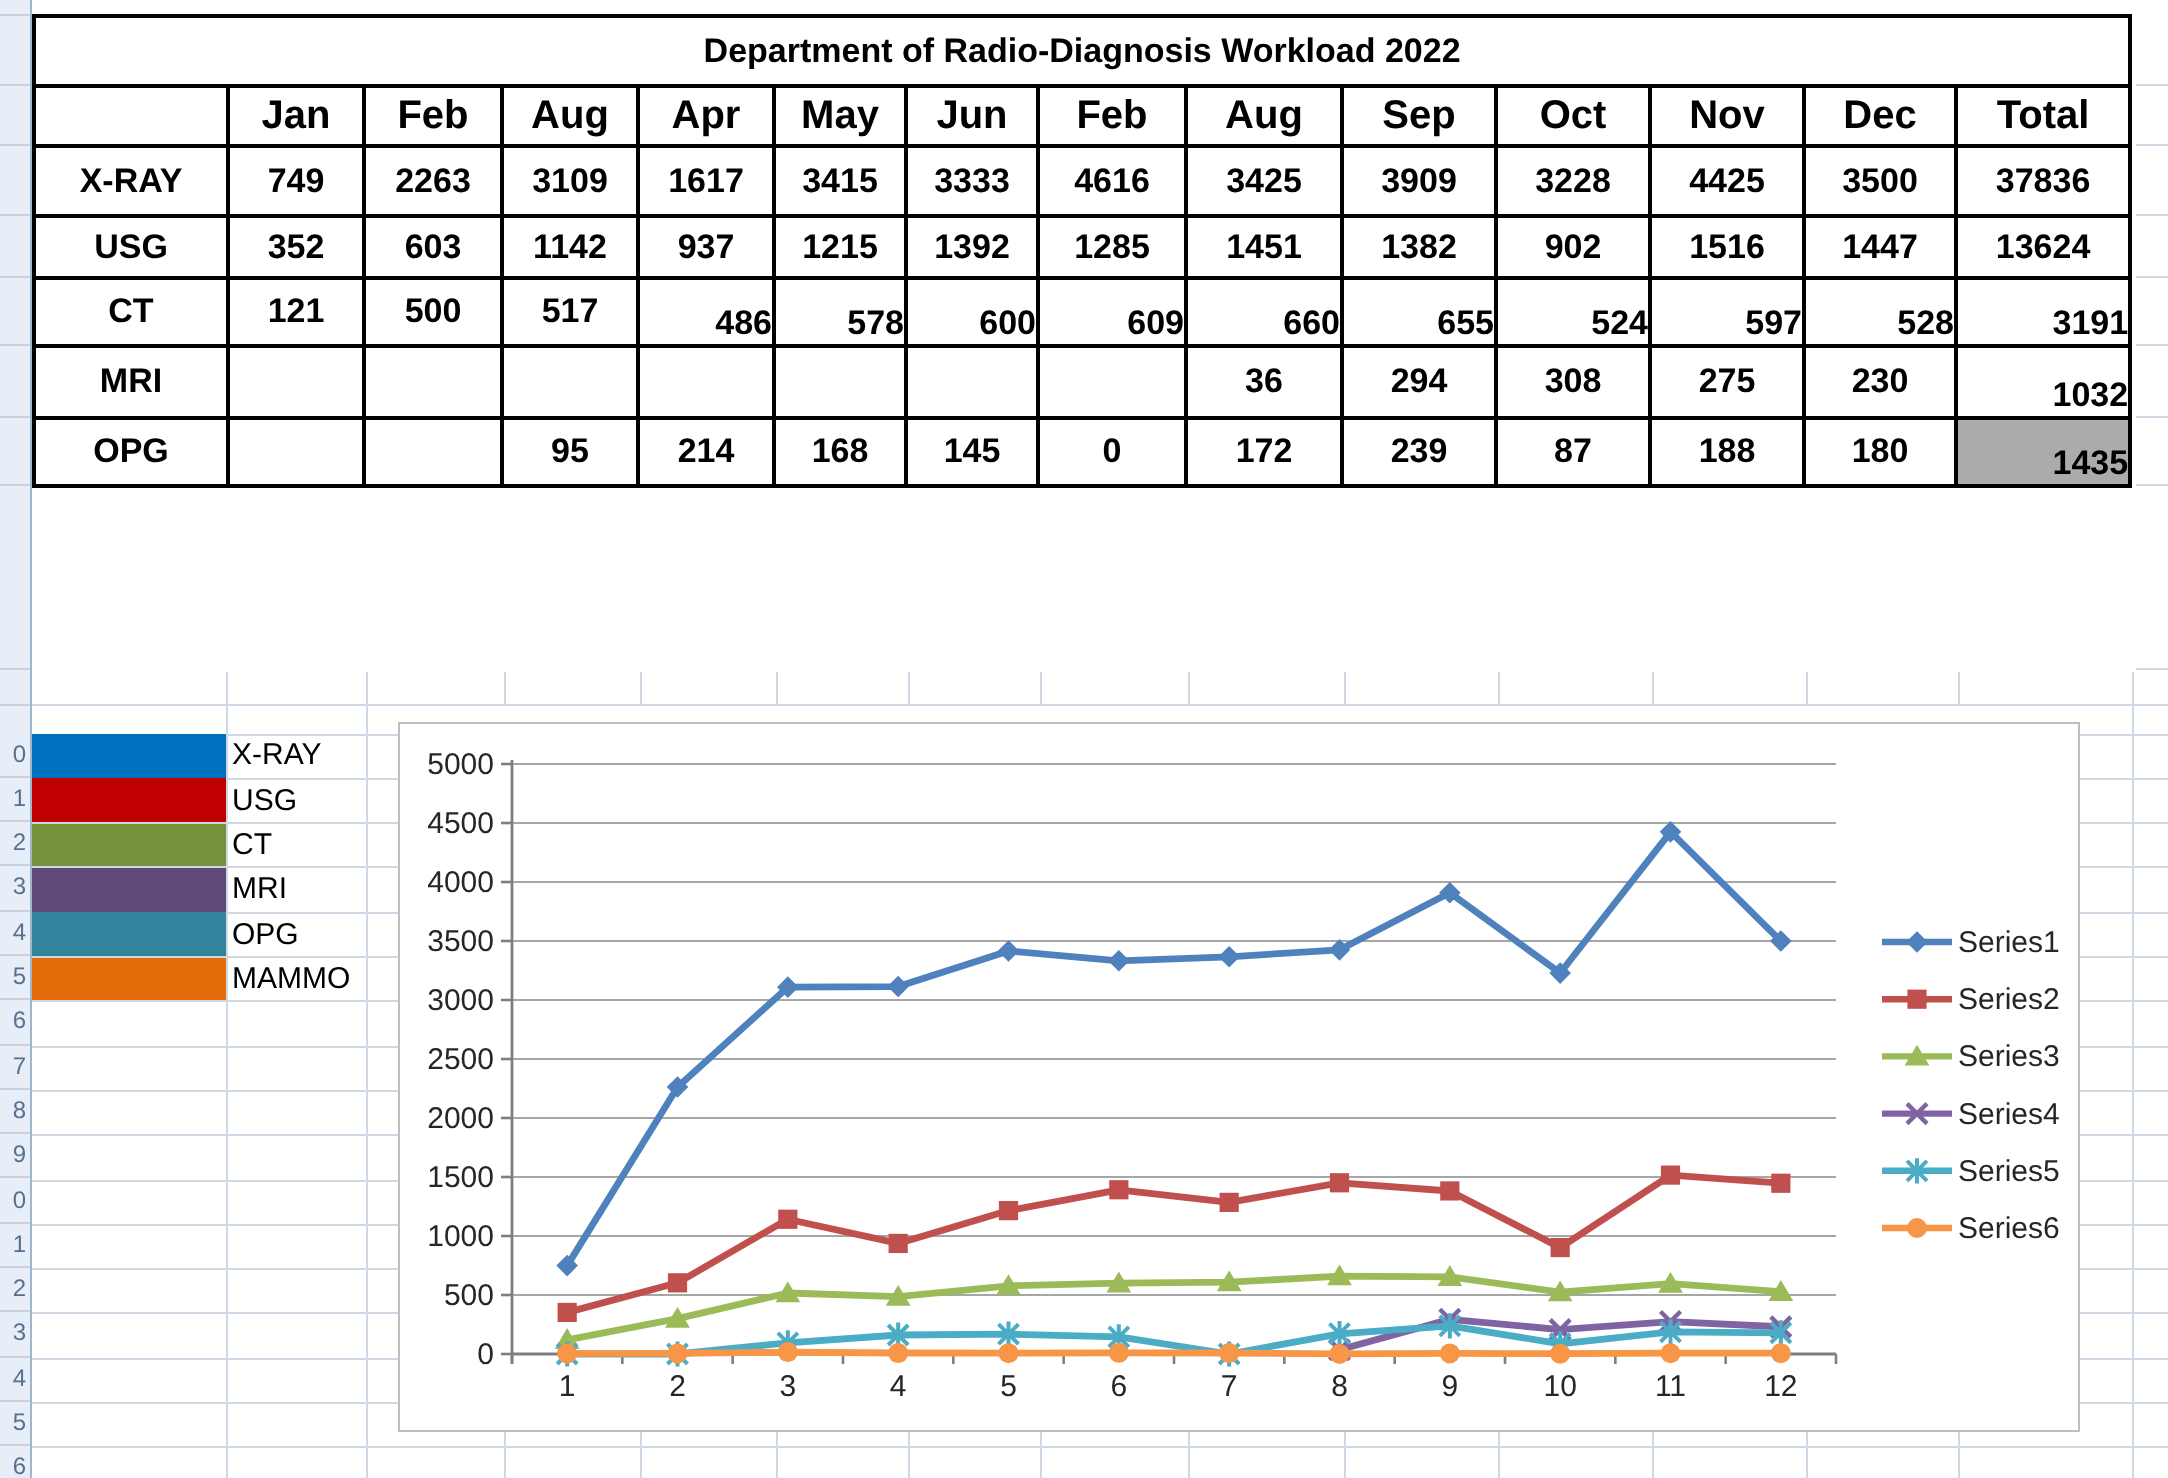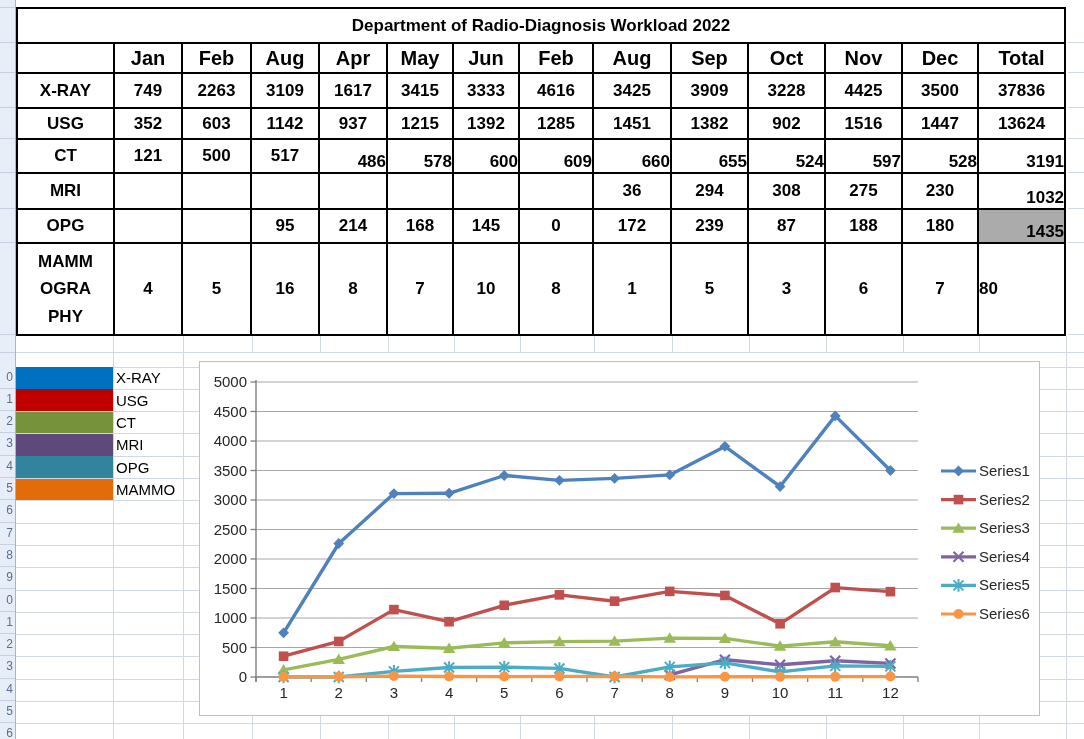--- a/index.html
+++ b/index.html
@@ -237,36 +237,20 @@
           <td class="a-c">168</td>
           <td class="a-c">145</td>
           <td class="a-c">0</td>
           <td class="a-c">172</td>
           <td class="a-c">239</td>
           <td class="a-c">87</td>
           <td class="a-c">188</td>
           <td class="a-c">180</td>
           <td class="a-r gray">1435</td>
         </tr>
-        <tr style="height: 92px;">
-          <td class="row-label"><span class="wrap">MAMMOGRAPHY</span></td>
-          <td class="a-c">4</td>
-          <td class="a-c">5</td>
-          <td class="a-c">16</td>
-          <td class="a-c">8</td>
-          <td class="a-c">7</td>
-          <td class="a-c">10</td>
-          <td class="a-c">8</td>
-          <td class="a-c">1</td>
-          <td class="a-c">5</td>
-          <td class="a-c">3</td>
-          <td class="a-c">6</td>
-          <td class="a-c">7</td>
-          <td class="a-l">80</td>
-        </tr>
       </tbody>
   </table>
 
   <div id="legendrows">
       <div class="leg-row" style="top: 367px; height: 21.8px;">
         <div class="leg-swatch" style="background: rgb(0, 112, 192);"></div>
         <div class="leg-label">X-RAY</div>
       </div>
       <div class="leg-row" style="top: 389.3px; height: 21.8px;">
         <div class="leg-swatch" style="background: rgb(192, 0, 0);"></div>

